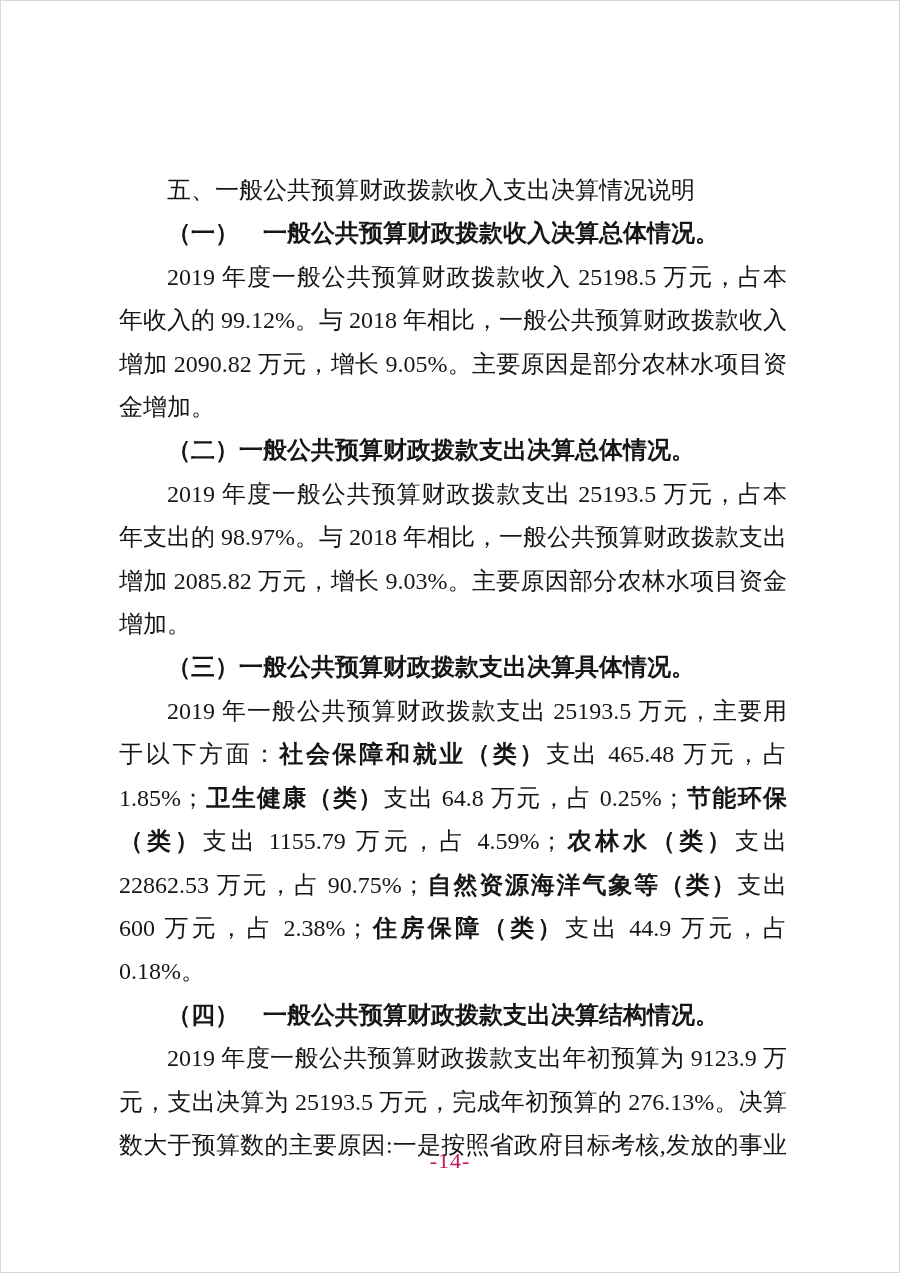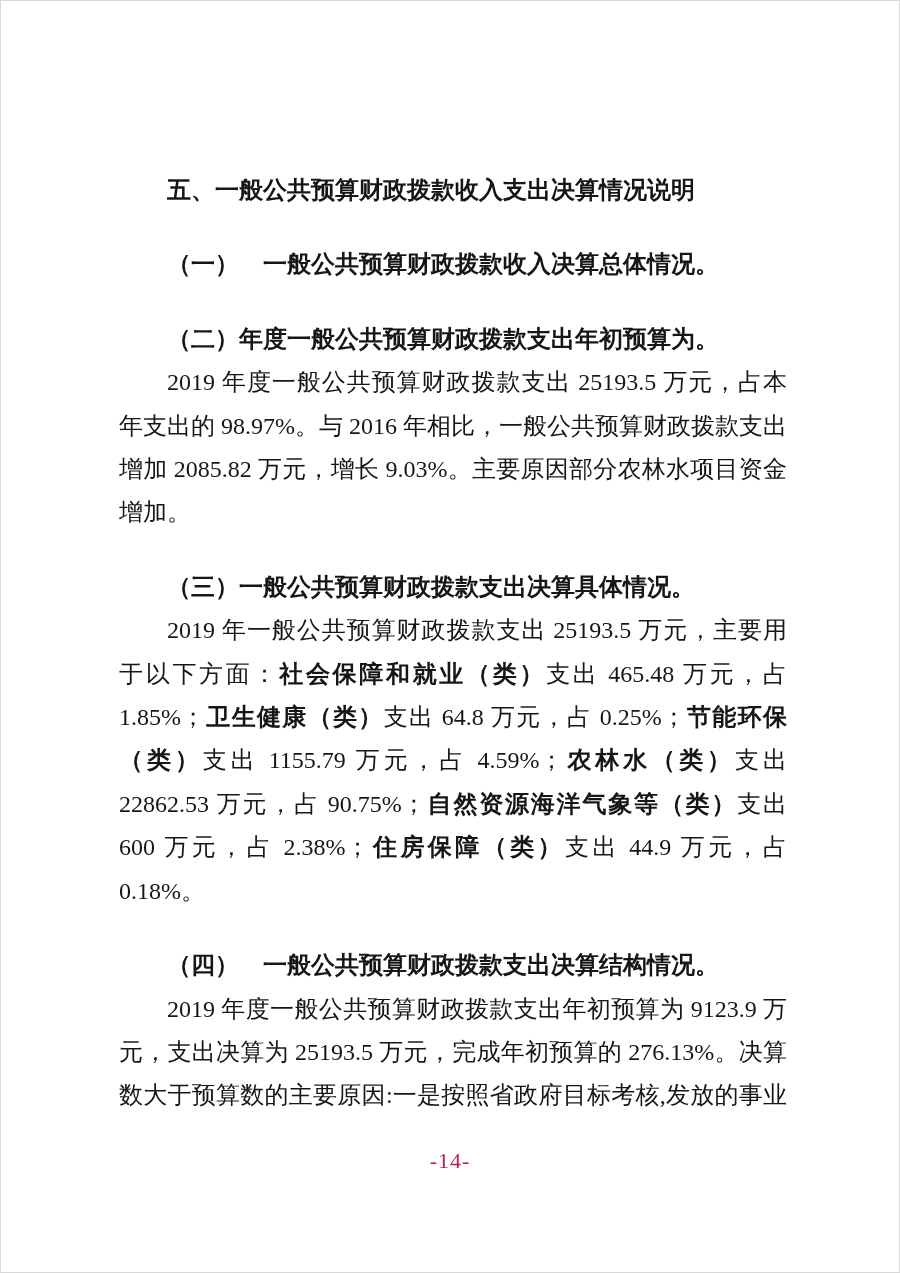--- a/index.html
+++ b/index.html
@@ -25,26 +25,24 @@
     width: 668px;
   }
   .line, .para {
     margin: 0;
     font-size: 24px;
     line-height: 43.4px;
     font-weight: normal;
   }
   .title-line {
     text-indent: 2em;
-    font-weight: bold;
   }
   .heading {
     text-indent: 2em;
     font-weight: bold;
-    margin-top: 31px;
   }
   .para {
     text-indent: 2em;
     text-align: justify;
   }
   .para.cont {
     text-align-last: justify;
   }
   .b {
     font-weight: bold;
@@ -64,24 +62,25 @@
 </head>
 <body>
 
 <div class="page">
   <div class="content">
 
     <div class="line title-line">五、一般公共预算财政拨款收入支出决算情况说明</div>
 
     <div class="line heading">（一）　一般公共预算财政拨款收入决算总体情况。</div>
 
+    <p class="para">2019 年度一般公共预算财政拨款收入 25198.5 万元，占本年收入的 99.12%。与 2018 年相比，一般公共预算财政拨款收入增加 2090.82 万元，增长 9.05%。主要原因是部分农林水项目资金增加。</p>
 
-    <div class="line heading">（二）年度一般公共预算财政拨款支出年初预算为。</div>
+    <div class="line heading">（二）一般公共预算财政拨款支出决算总体情况。</div>
 
-    <p class="para">2019 年度一般公共预算财政拨款支出 25193.5 万元，占本年支出的 98.97%。与 2016 年相比，一般公共预算财政拨款支出增加 2085.82 万元，增长 9.03%。主要原因部分农林水项目资金增加。</p>
+    <p class="para">2019 年度一般公共预算财政拨款支出 25193.5 万元，占本年支出的 98.97%。与 2018 年相比，一般公共预算财政拨款支出增加 2085.82 万元，增长 9.03%。主要原因部分农林水项目资金增加。</p>
 
     <div class="line heading">（三）一般公共预算财政拨款支出决算具体情况。</div>
 
     <p class="para"><span>2019 年一般公共预算财政拨款支出 25193.5 万元，主要用于以下方面：</span><span class="b">社会保障和就业（类）</span><span>支出 465.48 万元，占 1.85%；</span><span class="b">卫生健康（类）</span><span>支出 64.8 万元，占 0.25%；</span><span class="b">节能环保（类）</span><span>支出 1155.79 万元，占 4.59%；</span><span class="b">农林水（类）</span><span>支出 22862.53 万元，占 90.75%；</span><span class="b">自然资源海洋气象等（类）</span><span>支出 600 万元，占 2.38%；</span><span class="b">住房保障（类）</span><span>支出 44.9 万元，占 0.18%。</span></p>
 
     <div class="line heading">（四）　一般公共预算财政拨款支出决算结构情况。</div>
 
     <p class="para cont">2019 年度一般公共预算财政拨款支出年初预算为 9123.9 万元，支出决算为 25193.5 万元，完成年初预算的 276.13%。决算数大于预算数的主要原因:一是按照省政府目标考核,发放的事业</p>
 
   </div>

